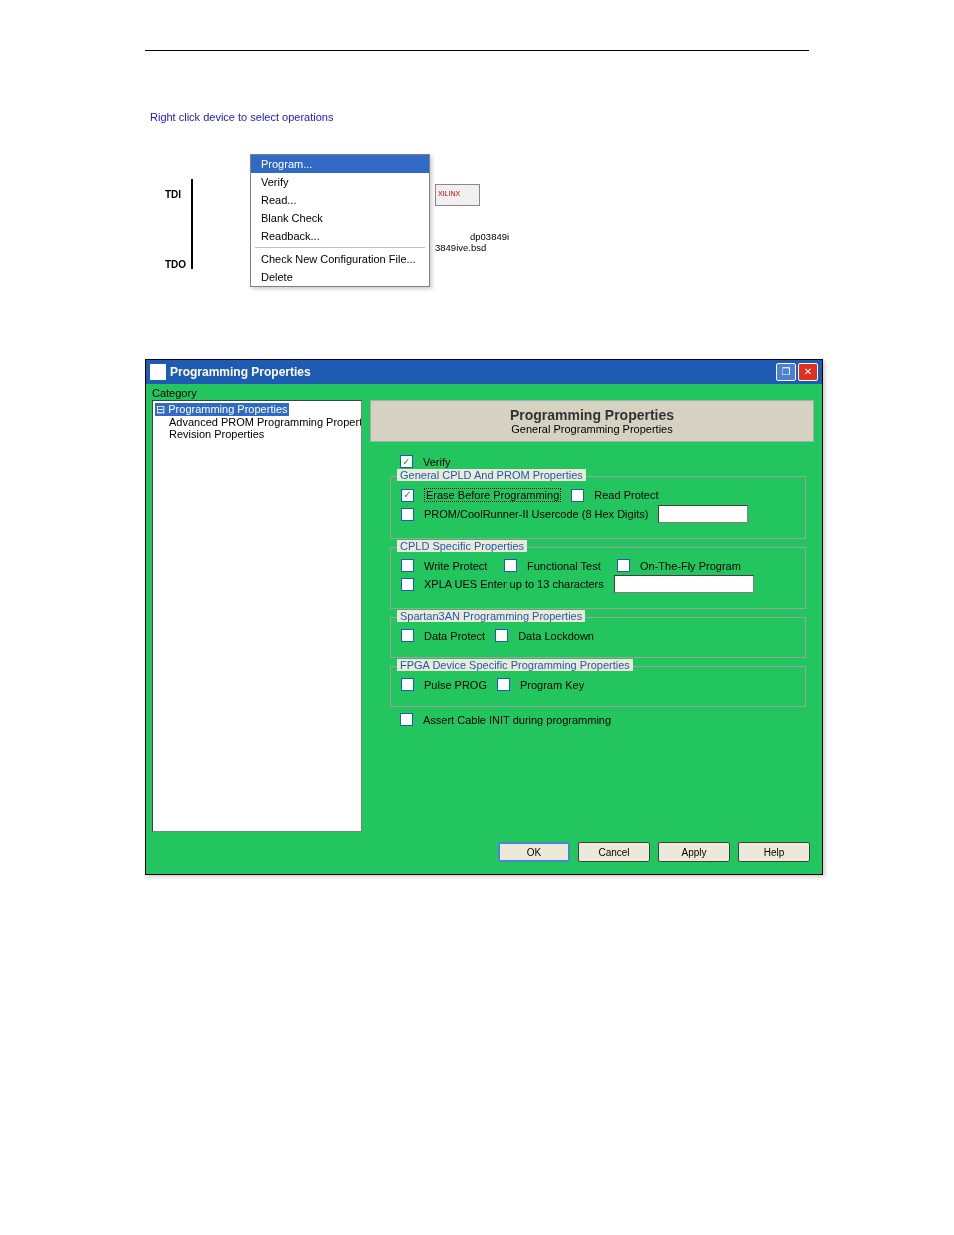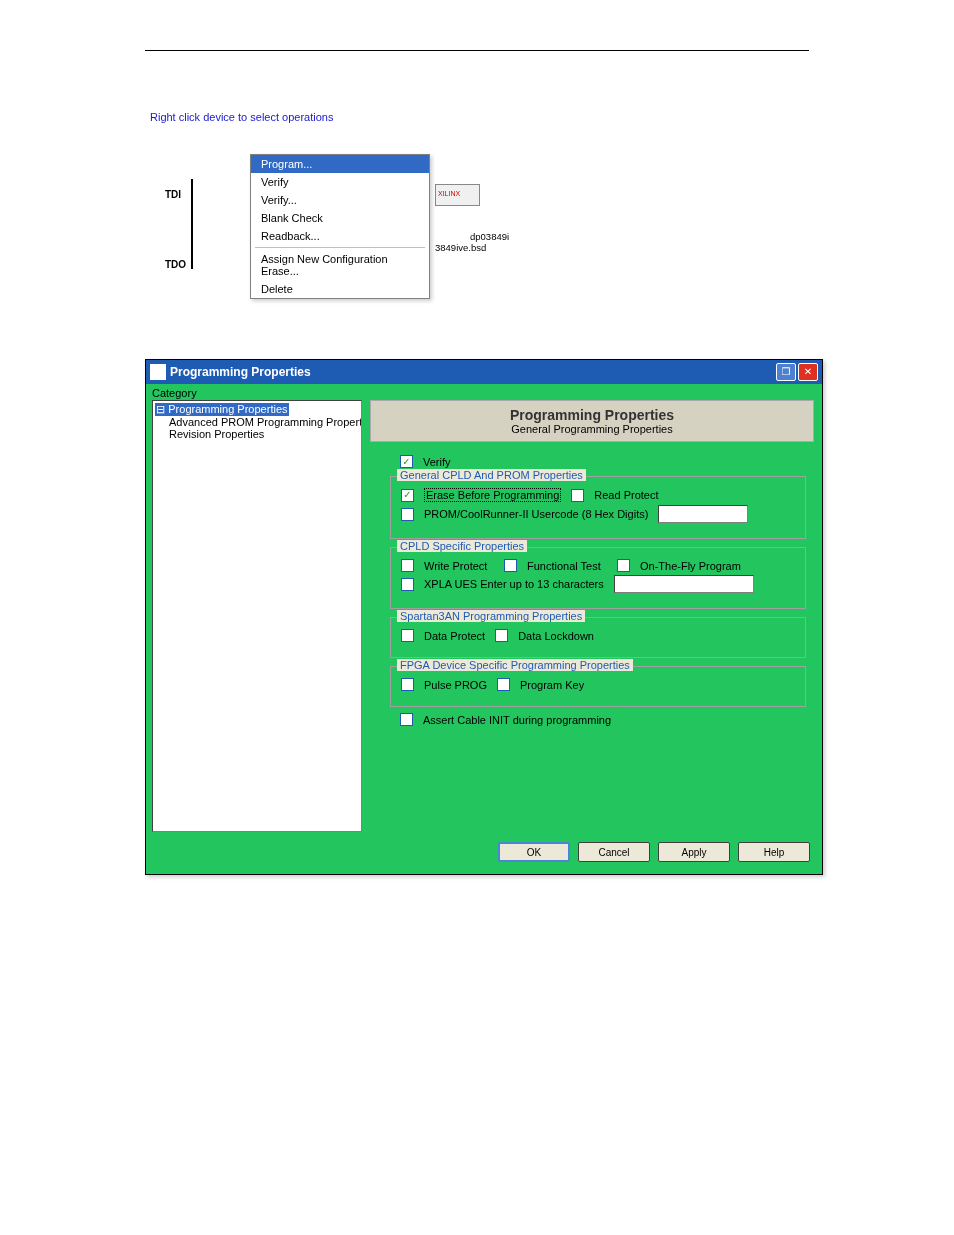--- a/index.html
+++ b/index.html
@@ -262,25 +262,25 @@
     <div class="bracket"></div>
     <div class="chip-box">
       <span>XILINX</span>
     </div>
     <div class="chip-label a">dp03849i</div>
     <div class="chip-label b">3849ive.bsd</div>
 
     <div class="context-menu">
       <div class="item highlighted">Program...</div>
       <div class="item">Verify</div>
-      <div class="item">Verify...</div>
+      <div class="item">Read...</div>
       <div class="item">Blank Check</div>
       <div class="item">Readback...</div>
       <div class="sep"></div>
-      <div class="item">Assign New Configuration Erase...</div>
+      <div class="item">Check New Configuration File...</div>
       <div class="item">Delete</div>
     </div>
   </div>
 
   <div class="dialog">
     <div class="titlebar">
       <div class="icon"></div>
       <div class="title">Programming Properties</div>
       <div class="winbtn restore">❐</div>
       <div class="winbtn close">✕</div>

